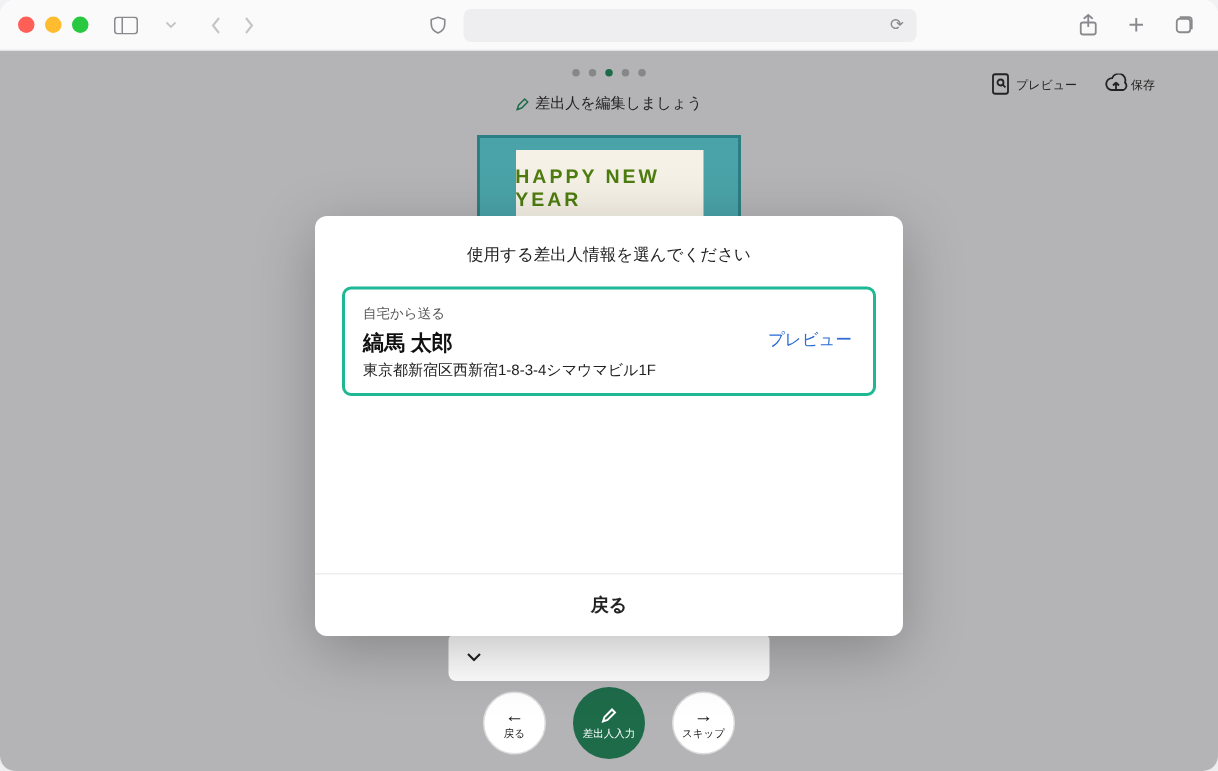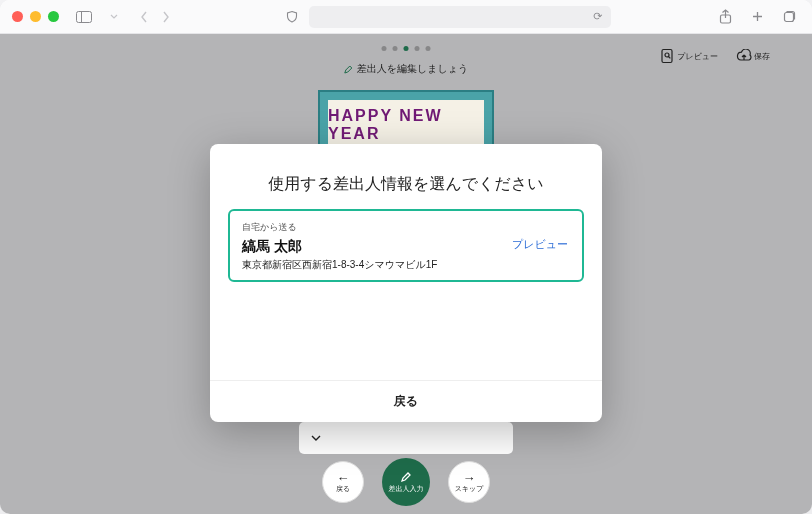--- a/index.html
+++ b/index.html
@@ -19,30 +19,30 @@
   .addr { flex: 1; height: 22px; background: #eeeef0; border-radius: 5px; display: flex; align-items: center; justify-content: flex-end; padding: 0 8px; font-size: 11px; color: #8a8a8e; }
   .tb-right { display: flex; gap: 10px; margin-left: auto; }
   .content { position: absolute; top: 34px; left: 0; right: 0; bottom: 0; background: #b4b4b6; overflow: hidden; padding-left: 36px; }
   .stepper { position: absolute; top: 12px; left: 50%; transform: translateX(-50%); display: flex; gap: 6px; }
   .step-dot { width: 5px; height: 5px; border-radius: 50%; background: rgba(0,0,0,0.25); }
   .step-dot.active { background: #1e6b4a; }
   .hint { position: absolute; top: 28px; left: 50%; transform: translateX(-50%); font-size: 10px; color: #222; display: flex; align-items: center; gap: 4px; }
   .top-actions { position: absolute; top: 14px; right: 42px; display: flex; gap: 18px; }
   .top-act { display: flex; flex-direction: row; align-items: center; font-size: 8px; color: #222; gap: 2px; }
   .card-preview { position: absolute; top: 56px; left: 50%; transform: translateX(-50%); width: 176px; height: 70px; background: #4aa3a8; border: 2px solid #2b7e83; display: flex; align-items: center; justify-content: center; }
-  .card-inner { background: #f5f1e6; width: 156px; height: 50px; display: flex; align-items: center; justify-content: center; font-size: 16px; letter-spacing: 2px; color: #701a75; font-weight: 600; }
+  .card-inner { background: #f5f1e6; width: 125px; height: 50px; display: flex; align-items: center; justify-content: center; font-size: 13px; letter-spacing: 2px; color: #4d7c0f; font-weight: 600; }
   .dropdown { position: absolute; bottom: 60px; left: 50%; transform: translateX(-50%); width: 214px; height: 32px; background: #fff; border-radius: 5px; display: flex; align-items: center; justify-content: space-between; padding: 0 12px; font-size: 11px; color: #222; }
   .nav-row { position: absolute; bottom: 8px; left: 50%; transform: translateX(-50%); display: flex; gap: 18px; align-items: center; }
   .nav-btn { width: 42px; height: 42px; border-radius: 50%; background: #fff; display: flex; flex-direction: column; align-items: center; justify-content: center; font-size: 7px; color: #222; gap: 1px; border: 1px solid #ddd; }
   .nav-btn.primary { background: #1e6b4a; color: #fff; border: none; width: 48px; height: 48px; }
   .nav-btn .arr { font-size: 13px; line-height: 1; }
   .overlay { position: absolute; inset: 0; display: flex; align-items: flex-start; justify-content: center; padding-top: 110px; }
   .modal { width: 392px; background: #fff; border-radius: 8px; box-shadow: 0 10px 40px rgba(0,0,0,0.25); overflow: hidden; }
-  .modal-title { text-align: center; font-size: 16px; padding: 18px 0 14px; color: #222; margin-top: 12px; }
-  .sender-card { margin: 0 18px 8px; border: 2px solid #1fb894; border-radius: 6px; padding: 10px 12px 8px; position: relative; }
+  .modal-title { text-align: center; font-size: 11px; padding: 18px 0 14px; color: #222; }
+  .sender-card { margin: 0 18px 28px; border: 2px solid #1fb894; border-radius: 6px; padding: 10px 12px 8px; position: relative; }
   .sender-tag { font-size: 9px; color: #555; }
   .sender-name { font-size: 14px; font-weight: 600; margin-top: 4px; color: #111; }
   .sender-addr { font-size: 10px; color: #222; margin-top: 2px; }
   .select-link { position: absolute; right: 14px; top: 50%; transform: translateY(-60%); font-size: 11px; color: #2a6bd6; }
   .delete-link { display: flex; align-items: center; gap: 4px; font-size: 10px; color: #2a6bd6; margin-top: 8px; }
   .modal-gap { height: 90px; }
   .modal-footer { border-top: 1px solid #eee; text-align: center; padding: 12px 0; font-size: 12px; font-weight: 600; color: #222; }
   svg { display: block; }
 </style>
 </head>

